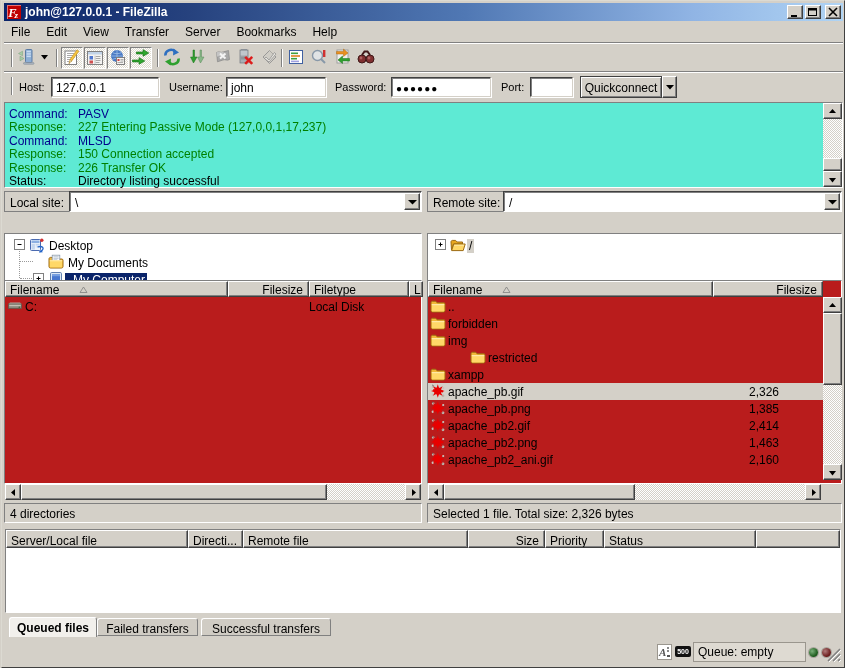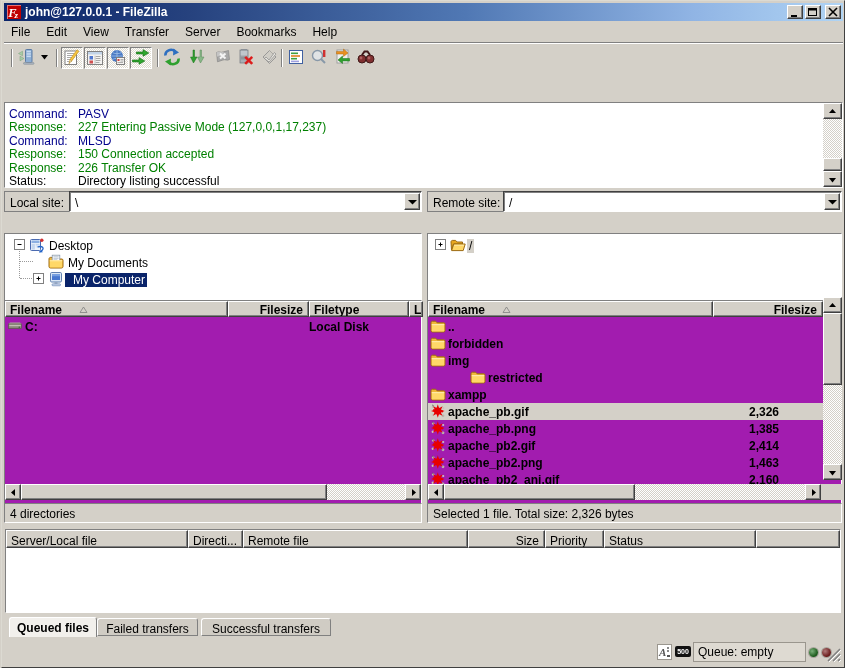--- a/index.html
+++ b/index.html
@@ -59,21 +59,21 @@
   box-shadow:inset 1px 1px 0 #fff, inset -1px -1px 0 #808080;
   text-align:center; padding-top:4px; font-size:12px; }
 .qc-drop { position:absolute; left:658px; top:4px; width:15px; height:22px;
   background:#d4d0c8; border-top:1px solid #fff; border-left:1px solid #fff;
   border-right:1px solid #404040; border-bottom:1px solid #404040;
   box-shadow:inset -1px -1px 0 #808080; }
 .qc-drop svg { position:absolute; left:3px; top:8px; }
 
 
 .logpane { position:absolute; left:3px; top:102px; width:839px; height:86px;
-  background:#ffffff; border:1px solid; border-color:#808080 #fff #fff #808080; }
+  background:#5eead4; border:1px solid; border-color:#808080 #fff #fff #808080; }
 .log-line { position:absolute; left:0; width:100%; height:13px; white-space:nowrap; }
 .log-label { position:absolute; left:4px; }
 .log-msg { position:absolute; left:73px; }
 .c-command { color:#00008b; }
 .c-response { color:#008000; }
 .c-status { color:#000; }
 
 
 .sb-btn { position:absolute; background:#d4d0c8;
   border-top:1px solid #fff; border-left:1px solid #fff;
@@ -108,22 +108,22 @@
   border:1px solid #808080; }
 .tree-box svg { position:absolute; left:1px; top:1px; width:7px; height:7px; }
 .tree-icon { position:absolute; top:0; width:16px; height:16px; }
 .tree-label { position:absolute; top:2px; padding:0 2px; }
 .tree-label.sel-active { background:#0a246a; color:#fff;padding-left:8px; }
 .tree-label.sel-inactive { background:#d4d0c8; color:#000; }
 .tree-line { position:absolute; border-left:1px dotted #9a9a9a; width:0; }
 .tree-hline { position:absolute; border-top:1px dotted #9a9a9a; height:0; }
 
 
-.listpane { position:absolute; top:300px; background:#a21caf;
-  border:1px solid; border-color:#808080 #fff #fff #808080;font-weight:bold; }
+.listpane { position:absolute; top:280px; background:#b91c1c;
+  border:1px solid; border-color:#808080 #fff #fff #808080; }
 .lv-hcell { position:absolute; top:0; height:16px; background:#d4d0c8;
   border-top:1px solid #fff; border-left:1px solid #fff;
   border-right:1px solid #404040; border-bottom:1px solid #404040;
   box-shadow:inset -1px -1px 0 #808080; padding:1px 5px 0 4px; font-size:12px;
   white-space:nowrap; overflow:hidden; }
 .lv-hcell.right { text-align:right; }
 .lv-row { position:absolute; left:0; height:17px; white-space:nowrap; }
 .lv-row.selected { background:#d4d0c8; }
 .lv-icon { position:absolute; left:2px; top:0; width:16px; height:16px; }
 .lv-name { position:absolute; left:20px; top:2px; }
@@ -324,20 +324,37 @@
         <svg id="svg-find" viewBox="0 0 18 18">
           <circle cx="5" cy="11" r="4" fill="#803030" stroke="#401818"></circle>
           <circle cx="13" cy="11" r="4" fill="#803030" stroke="#401818"></circle>
           <path d="M5 7 L7.5 3.5 H10.5 L13 7" fill="none" stroke="#401818" stroke-width="2"></path>
           <circle cx="4" cy="10" r="1.4" fill="#b06060"></circle>
           <circle cx="12" cy="10" r="1.4" fill="#b06060"></circle>
         </svg>
       </div>
   </div>
 
+  <div class="quickbar">
+    <div class="tb-sep" style="left:7px; top:5px"></div>
+    <span class="qc-label" style="left:15px">Host:</span>
+    <div class="qc-input" style="left:47px; width:108px">127.0.0.1</div>
+    <span class="qc-label" style="left:165px">Username:</span>
+    <div class="qc-input" style="left:222px; width:100px">john</div>
+    <span class="qc-label" style="left:331px">Password:</span>
+    <div class="qc-input qc-pass" style="left:387px; width:100px">●●●●●●</div>
+    <span class="qc-label" style="left:497px">Port:</span>
+    <div class="qc-input" style="left:526px; width:43px"></div>
+    <div class="qc-btn">Quickconnect</div>
+    <div class="qc-drop">
+      <svg width="8" height="5" viewBox="0 0 8 5">
+          <path d="M0 0 L8 0 L4 4.5 Z" fill="#000"></path>
+        </svg>
+    </div>
+  </div>
 
   <div class="logpane" id="logpane">
       <div class="log-line c-command" style="top: 4px;">
         <span class="log-label">Command:</span>
         <span class="log-msg">PASV</span>
       </div>
       <div class="log-line c-response" style="top: 17.4px;">
         <span class="log-label">Response:</span>
         <span class="log-msg">227 Entering Passive Mode (127,0,0,1,17,237)</span>
       </div>

